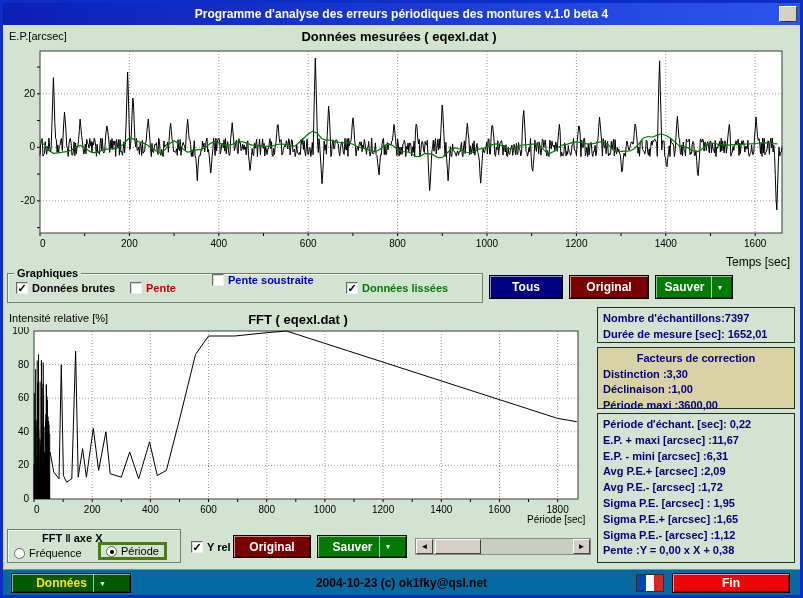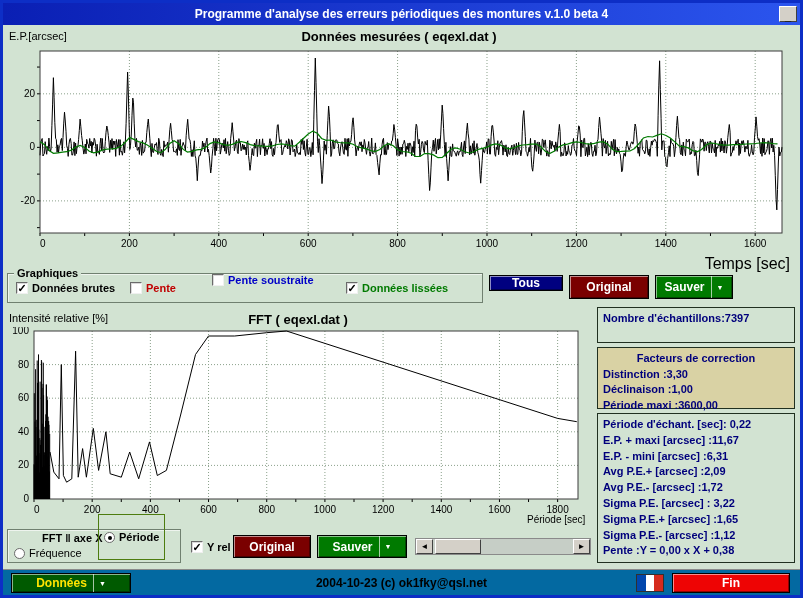--- a/index.html
+++ b/index.html
@@ -119,21 +119,21 @@
         <text x="480.98795180722897" y="202" text-anchor="middle" font-size="10">1000</text>
         <text x="570.3855421686746" y="202" text-anchor="middle" font-size="10">1200</text>
         <text x="659.7831325301205" y="202" text-anchor="middle" font-size="10">1400</text>
         <text x="749.1807228915662" y="202" text-anchor="middle" font-size="10">1600</text>
         <text x="29" y="158.88235294117646" text-anchor="end" font-size="10">-20</text>
         <text x="29" y="105.3529411764706" text-anchor="end" font-size="10">0</text>
         <text x="29" y="51.8235294117647" text-anchor="end" font-size="10">20</text>
         <polyline points="34.0,110.3 34.7,98.5 35.5,94.8 36.2,93.5 37.0,111.0 37.7,109.5 38.5,108.7 39.2,96.7 39.9,104.2 40.7,109.3 41.4,101.5 42.2,105.7 42.9,93.1 43.6,101.5 44.4,106.8 45.1,103.9 45.9,80.7 46.6,59.1 47.4,32.7 48.1,52.8 48.8,77.3 49.6,93.3 50.3,94.6 51.1,107.3 51.8,99.8 52.5,108.0 53.3,101.2 54.0,100.5 54.8,95.1 55.5,93.4 56.3,105.6 57.0,92.6 57.7,78.9 58.5,67.2 59.2,75.0 60.0,86.3 60.7,100.8 61.5,103.7 62.2,111.4 62.9,99.7 63.7,94.5 64.4,93.4 65.2,98.5 65.9,110.1 66.6,110.0 67.4,106.1 68.1,96.9 68.9,110.6 69.6,98.0 70.4,108.7 71.1,101.7 71.8,102.2 72.6,94.5 73.3,85.6 74.1,74.1 74.8,81.3 75.6,90.5 76.3,95.8 77.0,103.1 77.8,109.1 78.5,106.1 79.3,99.0 80.0,108.8 80.7,94.3 81.5,98.3 82.2,99.3 83.0,103.1 83.7,93.5 84.5,100.8 85.2,96.3 85.9,108.0 86.7,97.3 87.4,100.2 88.2,93.3 88.9,94.9 89.7,101.4 90.4,111.2 91.1,99.2 91.9,107.4 92.6,106.1 93.4,109.4 94.1,98.6 94.8,93.1 95.6,105.6 96.3,93.5 97.1,106.9 97.8,108.0 98.6,106.8 99.3,96.6 100.0,87.4 100.8,81.0 101.5,83.7 102.3,90.5 103.0,97.2 103.7,107.4 104.5,95.3 105.2,103.6 106.0,93.6 106.7,104.5 107.5,96.0 108.2,99.6 108.9,96.1 109.7,111.4 110.4,94.5 111.2,99.2 111.9,102.8 112.7,94.5 113.4,110.2 114.1,94.6 114.9,107.1 115.6,106.3 116.4,110.2 117.1,105.5 117.8,96.8 118.6,107.8 119.3,97.5 120.1,78.4 120.8,54.0 121.6,27.1 122.3,47.0 123.0,74.4 123.8,104.5 124.5,100.2 125.3,89.0 126.0,70.3 126.8,53.1 127.5,57.8 128.2,78.2 129.0,96.0 129.7,102.0 130.5,93.4 131.2,105.2 131.9,105.1 132.7,102.2 133.4,109.4 134.2,97.9 134.9,100.5 135.7,110.4 136.4,95.4 137.1,108.2 137.9,107.0 138.6,106.0 139.4,97.4 140.1,97.3 140.8,87.5 141.6,79.3 142.3,74.0 143.1,83.9 143.8,93.2 144.6,104.0 145.3,111.6 146.0,98.4 146.8,107.2 147.5,107.5 148.3,102.4 149.0,99.0 149.8,100.1 150.5,97.6 151.2,105.8 152.0,109.5 152.7,93.3 153.5,96.9 154.2,108.7 154.9,110.3 155.7,104.4 156.4,108.9 157.2,111.6 157.9,95.9 158.7,102.2 159.4,100.1 160.1,100.4 160.9,100.0 161.6,97.2 162.4,107.2 163.1,94.7 163.8,84.8 164.6,78.3 165.3,85.6 166.1,94.7 166.8,96.4 167.6,106.6 168.3,106.3 169.0,107.1 169.8,107.3 170.5,103.8 171.3,110.4 172.0,94.7 172.8,104.4 173.5,105.5 174.2,94.4 175.0,110.3 175.7,102.6 176.5,99.9 177.2,97.4 177.9,100.1 178.7,100.9 179.4,105.8 180.2,90.3 180.9,82.2 181.7,74.3 182.4,84.0 183.1,94.1 183.9,94.7 184.6,99.3 185.4,111.4 186.1,104.7 186.9,111.6 187.6,104.0 188.3,95.8 189.1,110.8 189.8,113.2 190.6,123.2 191.3,135.7 192.0,123.0 192.8,112.0 193.5,110.2 194.3,110.4 195.0,105.2 195.8,105.9 196.5,96.0 197.2,101.8 198.0,98.1 198.7,107.0 199.5,100.4 200.2,96.1 201.0,93.1 201.7,107.1 202.4,104.3 203.2,110.6 203.9,118.9 204.7,128.0 205.4,122.5 206.1,111.3 206.9,103.5 207.6,93.3 208.4,101.3 209.1,110.5 209.9,93.2 210.6,105.8 211.3,97.4 212.1,93.8 212.8,93.0 213.6,96.0 214.3,109.1 215.0,105.4 215.8,99.2 216.5,98.3 217.3,102.9 218.0,94.7 218.8,106.2 219.5,93.4 220.2,108.7 221.0,102.2 221.7,96.6 222.5,105.8 223.2,110.4 224.0,108.5 224.7,93.3 225.4,87.1 226.2,77.7 226.9,86.2 227.7,95.0 228.4,105.8 229.1,102.1 229.9,96.4 230.6,95.1 231.4,106.8 232.1,108.7 232.9,93.6 233.6,98.0 234.3,97.4 235.1,105.8 235.8,104.4 236.6,99.0 237.3,104.4 238.1,99.9 238.8,104.6 239.5,102.0 240.3,110.0 241.0,97.6 241.8,95.8 242.5,110.4 243.2,116.5 244.0,125.3 244.7,119.7 245.5,110.5 246.2,103.5 247.0,110.2 247.7,110.6 248.4,98.1 249.2,103.3 249.9,98.3 250.7,94.3 251.4,111.6 252.1,100.2 252.9,100.7 253.6,94.2 254.4,109.7 255.1,100.4 255.9,100.7 256.6,93.8 257.3,103.4 258.1,98.4 258.8,111.0 259.6,102.0 260.3,104.3 261.1,109.6 261.8,103.7 262.5,104.0 263.3,98.5 264.0,93.7 264.8,103.7 265.5,96.6 266.2,109.9 267.0,111.4 267.7,103.4 268.5,109.7 269.2,101.6 270.0,97.5 270.7,88.4 271.4,80.1 272.2,79.6 272.9,90.1 273.7,97.4 274.4,95.5 275.1,94.6 275.9,109.9 276.6,108.9 277.4,104.4 278.1,102.4 278.9,100.3 279.6,101.9 280.3,95.7 281.1,98.3 281.8,104.0 282.6,93.8 283.3,95.5 284.1,110.0 284.8,102.3 285.5,94.6 286.3,95.9 287.0,106.8 287.8,105.7 288.5,104.0 289.2,111.5 290.0,107.3 290.7,99.6 291.5,107.9 292.2,108.1 293.0,109.6 293.7,107.5 294.4,109.6 295.2,94.5 295.9,99.4 296.7,93.6 297.4,104.5 298.2,95.8 298.9,107.3 299.6,111.1 300.4,101.1 301.1,94.3 301.9,109.4 302.6,109.4 303.3,102.7 304.1,103.1 304.8,111.6 305.6,106.0 306.3,97.5 307.1,109.8 307.8,74.8 308.5,45.5 309.3,13.0 310.0,37.3 310.8,68.9 311.5,96.8 312.3,107.5 313.0,93.7 313.7,100.4 314.5,114.0 315.2,124.4 316.0,138.6 316.7,129.7 317.4,115.8 318.2,96.0 318.9,105.3 319.7,99.7 320.4,109.2 321.2,90.7 321.9,75.5 322.6,61.1 323.4,71.2 324.1,86.7 324.9,111.5 325.6,109.0 326.3,98.1 327.1,94.8 327.8,103.9 328.6,103.5 329.3,95.3 330.1,94.8 330.8,95.0 331.5,98.4 332.3,98.9 333.0,106.9 333.8,110.8 334.5,103.0 335.3,98.1 336.0,96.7 336.7,102.2 337.5,108.5 338.2,109.4 339.0,93.3 339.7,104.0 340.4,105.2 341.2,93.7 341.9,111.3 342.7,93.3 343.4,101.0 344.2,96.6 344.9,96.4 345.6,89.7 346.4,77.1 347.1,72.8 347.9,82.6 348.6,94.9 349.3,100.5 350.1,110.9 350.8,104.3 351.6,101.1 352.3,105.5 353.1,99.7 353.8,96.9 354.5,100.4 355.3,96.8 356.0,106.7 356.8,99.9 357.5,102.9 358.3,94.5 359.0,97.8 359.7,104.1 360.5,109.3 361.2,102.9 362.0,102.5 362.7,96.5 363.4,106.5 364.2,111.1 364.9,106.6 365.7,93.1 366.4,108.4 367.2,108.8 367.9,107.6 368.6,106.3 369.4,97.9 370.1,109.5 370.9,110.4 371.6,117.5 372.4,124.0 373.1,129.9 373.8,118.8 374.6,109.7 375.3,110.0 376.1,99.3 376.8,94.8 377.5,93.3 378.3,109.6 379.0,100.3 379.8,109.8 380.5,109.4 381.3,97.6 382.0,104.6 382.7,99.5 383.5,99.5 384.2,99.6 385.0,100.4 385.7,96.0 386.4,95.6 387.2,88.5 387.9,79.5 388.7,84.9 389.4,92.4 390.2,101.5 390.9,110.5 391.6,93.9 392.4,100.0 393.1,111.1 393.9,102.0 394.6,109.4 395.4,102.1 396.1,109.3 396.8,99.2 397.6,98.8 398.3,95.3 399.1,98.7 399.8,111.5 400.5,101.4 401.3,104.4 402.0,98.2 402.8,106.8 403.5,98.2 404.3,98.2 405.0,101.2 405.7,110.9 406.5,101.8 407.2,107.5 408.0,96.2 408.7,111.6 409.5,85.3 410.2,79.2 410.9,81.1 411.7,92.9 412.4,99.0 413.2,94.3 413.9,111.5 414.6,107.4 415.4,99.3 416.1,96.4 416.9,98.1 417.6,105.7 418.4,107.6 419.1,96.4 419.8,99.0 420.6,100.1 421.3,95.2 422.1,115.2 422.8,129.8 423.6,145.5 424.3,137.9 425.0,122.9 425.8,106.7 426.5,102.7 427.3,95.1 428.0,106.3 428.7,98.7 429.5,93.4 430.2,108.9 431.0,102.9 431.7,94.4 432.5,104.8 433.2,93.8 433.9,103.6 434.7,89.9 435.4,76.1 436.2,60.1 436.9,68.4 437.6,83.6 438.4,99.6 439.1,111.4 439.9,97.3 440.6,113.4 441.4,124.4 442.1,135.8 442.8,125.3 443.6,111.8 444.3,101.6 445.1,111.3 445.8,111.4 446.6,98.9 447.3,105.6 448.0,106.0 448.8,107.2 449.5,109.2 450.3,111.2 451.0,107.3 451.7,105.8 452.5,110.3 453.2,106.7 454.0,107.0 454.7,104.0 455.5,97.3 456.2,109.7 456.9,111.6 457.7,100.9 458.4,95.9 459.2,108.6 459.9,95.2 460.6,85.5 461.4,78.1 462.1,88.2 462.9,94.1 463.6,109.9 464.4,100.8 465.1,109.1 465.8,105.0 466.6,98.5 467.3,108.2 468.1,95.8 468.8,110.2 469.6,105.4 470.3,102.8 471.0,98.5 471.8,107.4 472.5,109.9 473.3,115.2 474.0,129.4 474.7,138.2 475.5,125.5 476.2,115.3 477.0,103.1 477.7,107.0 478.5,107.8 479.2,104.2 479.9,102.9 480.7,97.0 481.4,109.1 482.2,94.1 482.9,93.9 483.7,109.1 484.4,109.1 485.1,91.6 485.9,80.7 486.6,80.5 487.4,87.9 488.1,96.0 488.8,109.2 489.6,111.3 490.3,102.3 491.1,104.6 491.8,95.7 492.6,109.7 493.3,102.4 494.0,98.0 494.8,97.0 495.5,95.6 496.3,99.7 497.0,110.1 497.8,100.1 498.5,102.0 499.2,106.9 500.0,99.8 500.7,110.5 501.5,111.6 502.2,102.4 502.9,108.7 503.7,109.5 504.4,105.2 505.2,102.3 505.9,100.1 506.7,110.3 507.4,105.5 508.1,99.4 508.9,104.7 509.6,109.6 510.4,98.2 511.1,109.4 511.8,109.3 512.6,97.4 513.3,104.5 514.1,105.1 514.8,110.9 515.6,107.1 516.3,86.3 517.0,71.9 517.8,65.6 518.5,77.1 519.3,91.5 520.0,106.3 520.8,107.1 521.5,111.2 522.2,108.4 523.0,102.4 523.7,106.7 524.5,93.4 525.2,111.6 525.9,122.4 526.7,126.2 527.4,119.3 528.2,108.9 528.9,95.1 529.7,102.7 530.4,106.4 531.1,97.7 531.9,96.9 532.6,108.8 533.4,97.2 534.1,102.5 534.9,110.2 535.6,105.0 536.3,94.2 537.1,94.9 537.8,102.4 538.6,97.4 539.3,94.9 540.0,103.8 540.8,111.1 541.5,105.7 542.3,109.3 543.0,111.6 543.8,95.2 544.5,97.6 545.2,103.9 546.0,96.2 546.7,100.2 547.5,101.8 548.2,100.0 548.9,106.3 549.7,96.9 550.4,100.3 551.2,106.4 551.9,95.1 552.7,86.7 553.4,79.4 554.1,86.6 554.9,111.4 555.6,107.1 556.4,110.2 557.1,110.9 557.9,107.3 558.6,97.8 559.3,101.2 560.1,111.0 560.8,106.4 561.6,109.3 562.3,100.6 563.0,106.2 563.8,107.1 564.5,110.4 565.3,108.6 566.0,100.0 566.8,99.7 567.5,93.5 568.2,103.4 569.0,106.0 569.7,106.7 570.5,110.7 571.2,96.2 571.9,89.3 572.7,80.8 573.4,81.8 574.2,90.1 574.9,111.7 575.7,95.1 576.4,102.1 577.1,102.7 577.9,93.4 578.6,93.4 579.4,111.0 580.1,107.6 580.9,102.3 581.6,111.6 582.3,98.7 583.1,110.1 583.8,102.1 584.6,97.5 585.3,97.7 586.0,108.3 586.8,111.4 587.5,106.4 588.3,106.4 589.0,100.2 589.8,110.8 590.5,108.1 591.2,96.6 592.0,94.3 592.7,82.6 593.5,72.0 594.2,79.1 595.0,88.7 595.7,96.4 596.4,111.1 597.2,93.6 597.9,100.6 598.7,103.1 599.4,95.3 600.1,108.6 600.9,100.7 601.6,96.3 602.4,111.0 603.1,108.5 603.9,109.9 604.6,107.9 605.3,96.3 606.1,104.0 606.8,99.1 607.6,94.3 608.3,110.8 609.1,94.6 609.8,106.3 610.5,108.9 611.3,102.4 612.0,106.2 612.8,103.9 613.5,108.3 614.2,109.4 615.0,116.9 615.7,126.8 616.5,125.5 617.2,114.1 618.0,108.2 618.7,110.2 619.4,111.3 620.2,101.4 620.9,96.0 621.7,99.6 622.4,102.9 623.1,105.2 623.9,102.7 624.6,99.3 625.4,97.2 626.1,96.7 626.9,99.2 627.6,96.6 628.3,86.6 629.1,79.0 629.8,81.5 630.6,89.9 631.3,98.7 632.1,108.3 632.8,102.0 633.5,111.2 634.3,96.5 635.0,96.5 635.8,94.6 636.5,104.6 637.2,105.6 638.0,105.9 638.7,108.9 639.5,106.5 640.2,95.2 641.0,95.6 641.7,107.0 642.4,110.1 643.2,103.8 643.9,111.4 644.7,102.4 645.4,96.1 646.1,100.2 646.9,95.7 647.6,96.6 648.4,94.3 649.1,94.4 649.9,96.1 650.6,98.3 651.3,111.3 652.1,70.2 652.8,40.9 653.6,15.8 654.3,44.4 655.1,73.7 655.8,104.9 656.5,96.0 657.3,96.1 658.0,95.7 658.8,111.6 659.5,112.3 660.2,120.4 661.0,121.8 661.7,113.3 662.5,107.7 663.2,100.8 664.0,111.6 664.7,93.5 665.4,97.6 666.2,98.6 666.9,98.4 667.7,101.2 668.4,111.7 669.2,104.9 669.9,92.6 670.6,80.6 671.4,71.2 672.1,81.2 672.9,92.6 673.6,94.6 674.3,107.8 675.1,109.7 675.8,99.9 676.6,110.8 677.3,97.1 678.1,104.7 678.8,105.3 679.5,110.8 680.3,94.2 681.0,96.2 681.8,97.1 682.5,95.5 683.3,94.0 684.0,109.7 684.7,107.4 685.5,108.6 686.2,99.8 687.0,96.4 687.7,97.3 688.4,110.7 689.2,110.4 689.9,105.3 690.7,115.6 691.4,127.4 692.2,130.6 692.9,120.0 693.6,109.8 694.4,93.9 695.1,95.2 695.9,97.2 696.6,94.0 697.3,95.2 698.1,106.2 698.8,97.2 699.6,97.2 700.3,105.6 701.1,98.6 701.8,96.7 702.5,101.3 703.3,107.9 704.0,96.0 704.8,96.7 705.5,107.9 706.3,98.4 707.0,103.3 707.7,104.1 708.5,108.0 709.2,95.4 710.0,111.6 710.7,102.0 711.4,103.3 712.2,100.3 712.9,100.9 713.7,96.3 714.4,107.1 715.2,93.3 715.9,105.9 716.6,96.0 717.4,102.0 718.1,108.0 718.9,95.7 719.6,98.2 720.4,108.2 721.1,101.5 721.8,92.6 722.6,85.2 723.3,79.5 724.1,87.2 724.8,111.2 725.5,108.0 726.3,107.6 727.0,101.5 727.8,105.4 728.5,99.5 729.3,99.9 730.0,95.8 730.7,99.1 731.5,97.4 732.2,94.2 733.0,110.5 733.7,98.0 734.4,108.5 735.2,99.3 735.9,95.8 736.7,99.2 737.4,95.5 738.2,100.6 738.9,107.1 739.6,101.5 740.4,101.5 741.1,104.1 741.9,95.3 742.6,109.4 743.4,111.3 744.1,108.3 744.8,107.8 745.6,99.8 746.3,106.9 747.1,109.8 747.8,107.1 748.5,92.8 749.3,83.0 750.0,71.9 750.8,81.2 751.5,91.6 752.3,95.3 753.0,93.7 753.7,98.0 754.5,108.6 755.2,98.2 756.0,111.3 756.7,93.0 757.4,107.9 758.2,93.6 758.9,109.7 759.7,107.7 760.4,106.6 761.2,103.6 761.9,95.8 762.6,96.1 763.4,109.3 764.1,96.9 764.9,93.3 765.6,102.9 766.4,93.2 767.1,107.0 767.8,100.3 768.6,110.7 769.3,130.7 770.1,154.6 770.8,164.9 771.5,144.5 772.3,119.0 773.0,102.2 773.8,110.9 774.5,107.5 775.3,107.1 776.0,102.3" fill="none" stroke="#000000" stroke-width="1"></polyline>
         <polyline points="34.0,96.7 38.6,99.7 43.1,105.6 47.4,108.3 52.0,107.9 56.5,107.1 60.8,106.7 65.4,105.1 69.9,102.0 74.2,100.5 78.8,102.4 83.3,106.2 87.6,107.9 92.2,106.9 96.8,104.9 101.0,104.1 105.6,103.8 110.2,103.3 114.5,101.6 119.0,97.5 123.6,92.5 127.9,94.4 132.4,96.6 137.0,97.9 141.3,99.9 145.8,103.0 150.4,106.2 154.7,107.7 159.2,104.6 163.8,98.5 168.1,95.8 172.7,98.7 177.2,104.4 181.5,107.0 186.1,106.3 190.6,104.9 194.9,104.3 199.5,102.4 204.0,98.6 208.3,96.9 212.9,97.8 217.4,99.6 221.7,100.4 226.3,99.4 230.9,97.4 235.1,96.5 239.7,97.6 244.3,99.6 248.6,100.6 253.1,100.8 257.7,101.2 262.0,101.4 266.5,100.8 271.1,99.5 275.4,98.8 279.9,99.5 284.5,100.7 288.8,101.2 293.3,97.3 297.9,93.0 302.2,89.0 306.8,86.1 311.3,88.3 315.6,93.5 320.2,95.4 324.7,95.0 329.0,96.9 333.6,97.5 338.1,97.8 342.4,97.9 347.0,99.2 351.5,101.8 355.8,102.9 360.4,103.9 364.9,105.7 369.2,106.6 373.8,104.5 378.4,100.5 382.7,98.6 387.2,100.7 391.8,104.7 396.1,106.5 400.6,106.8 405.2,108.3 409.5,111.5 414.0,111.5 418.6,108.6 422.9,108.7 427.4,109.9 432.0,112.7 436.3,112.5 440.8,108.3 445.4,104.0 449.7,102.9 454.3,104.2 458.8,106.8 463.1,108.0 467.7,106.8 472.2,104.4 476.5,103.3 481.1,102.1 485.6,99.9 489.9,98.8 494.5,100.1 499.0,102.7 503.3,103.8 507.9,102.8 512.5,100.9 516.7,100.0 521.3,99.7 525.9,99.2 530.2,99.0 534.7,101.5 539.3,106.3 543.6,108.5 548.1,106.3 552.7,101.9 557.0,99.9 561.5,99.1 566.1,97.6 570.4,96.9 574.9,97.5 579.5,98.6 583.8,99.1 588.4,98.4 592.9,97.2 597.2,96.7 601.8,99.2 606.3,104.3 610.6,106.6 615.2,106.4 619.7,106.1 624.0,106.0 628.6,103.5 633.1,98.5 637.4,93.0 642.0,91.5 646.6,92.0 650.8,90.4 655.4,88.8 660.0,90.5 664.3,93.0 668.8,96.9 673.4,101.1 677.7,101.6 682.2,102.9 686.8,105.6 691.1,106.8 695.6,104.5 700.2,100.0 704.5,97.9 709.0,98.5 713.6,99.7 717.9,100.2 722.5,100.1 727.0,99.7 731.3,99.6 735.9,99.4 740.4,99.0 744.7,98.8 749.3,98.5 753.8,98.0 758.1,97.7 762.7,98.0 767.2,98.6 771.5,98.8" fill="none" stroke="#007a00" stroke-width="1.2"></polyline>
       </svg>
-    <div class="axis-label" style="right:10px;top:230px;font-size:16px;">Temps [sec]</div>
+    <div class="axis-label" style="right:10px;top:230px;font-size:12px;">Temps [sec]</div>
 
     <div class="groupbox" style="left:4px;top:248px;width:476px;height:30px;">
       <span class="glabel">Graphiques</span>
 
       <span class="check-item" style="left:8px;top:8px;">
         <span class="cbox">✓</span>
         <span style="color: rgb(0, 0, 0);">Données brutes</span>
       </span>
       <span class="check-item" style="left:122px;top:8px;">
         <span class="cbox"></span>
@@ -142,21 +142,21 @@
       <span class="check-item" style="left:204px;top:0;">
         <span class="cbox"></span>
         <span style="color: rgb(0, 0, 200);">Pente soustraite</span>
       </span>
       <span class="check-item" style="left:338px;top:8px;">
         <span class="cbox">✓</span>
         <span style="color: rgb(0, 122, 0);">Données lissées</span>
       </span>
     </div>
 
-    <div class="btn" style="left: 486px; top: 250px; width: 74px; height: 16px; background: rgb(0, 0, 128);">
+    <div class="btn" style="left: 486px; top: 250px; width: 74px; height: 24px; background: rgb(0, 0, 128);">
       <span>Tous</span>
     </div>
     <div class="btn" style="left: 566px; top: 250px; width: 80px; height: 24px; background: rgb(122, 0, 0);">
       <span>Original</span>
     </div>
     <div class="btn" style="left: 652px; top: 250px; width: 78px; height: 24px; background: rgb(0, 122, 0);">
       <span>Sauver</span>
       <span class="arrow">▼</span>
     </div>
 
@@ -266,22 +266,22 @@
         <polyline points="44.0,125.0 47.8,145.1 53.0,151.8 55.3,37.6 57.4,148.5 60.6,155.2 65.8,151.8 69.6,24.2 72.2,150.2 76.6,121.6 80.4,150.2 87.3,101.4 92.6,143.4 99.9,104.8 104.2,146.8 115.3,150.2 123.7,125.0 132.7,151.8 143.5,114.9 151.3,148.5 160.4,143.4 174.6,88.0 189.5,27.5 202.5,9.0 228.7,9.0 260.7,5.7 280.5,4.0 551.6,91.4 570.8,94.7" fill="none" stroke="#000000" stroke-width="1"></polyline>
       </svg>
     <div class="axis-label" style="left:524px;top:489px;font-size:10px;">Période [sec]</div>
 
     <div class="groupbox" style="left:4px;top:504px;width:174px;height:34px;">
       <span style="position:absolute;top:2px;left:6px;font-size:11px;font-weight:bold;padding-left:28px;">FFT ‖ axe X</span>
       <span class="radio-item" style="position:absolute;left:6px;bottom:3px;">
         <span class="rdot"></span>
         <span>Fréquence</span>
       </span>
-      <span class="radio-item" style="position:absolute;left:90px;bottom:2px;border:1px solid #4d7c0f;
-            padding:16px 5px;font-weight:bold;">
+      <span class="radio-item" style="position:absolute;left:90px;bottom:2px;border:3px solid #4d7c0f;
+            padding:0 5px;font-weight:normal;">
         <span class="rdot checked"></span>
         <span>Période</span>
       </span>
     </div>
 
     <span class="check-item" style="left:188px;top:516px;">
       <span class="cbox">✓</span>
       <span>Y rel</span>
     </span>
 
@@ -300,36 +300,37 @@
       <div class="track">
         <div class="thumb"></div>
       </div>
       <div class="sbtn">
         <span>►</span>
       </div>
     </div>
 
     <div class="panel" style="top:282px;height:36px;">
       <div>Nombre d'échantillons:7397</div>
+      <div>Durée de mesure [sec]: 1652,01</div>
     </div>
 
     <div class="panel" style="top:322px;height:62px;background:#d9d2a4;">
       <div class="ptitle">Facteurs de correction</div>
       <div>Distinction :3,30</div>
       <div>Déclinaison :1,00</div>
       <div>Période maxi :3600,00</div>
     </div>
 
     <div class="panel" style="top:388px;height:150px;line-height:15.8px;">
       <div>Période d'échant. [sec]: 0,22</div>
       <div>E.P. + maxi [arcsec] :11,67</div>
       <div>E.P. - mini [arcsec] :6,31</div>
       <div>Avg P.E.+ [arcsec] :2,09</div>
       <div>Avg P.E.- [arcsec] :1,72</div>
-      <div>Sigma P.E. [arcsec] : 3,22</div>
+      <div>Sigma P.E. [arcsec] : 1,95</div>
       <div>Sigma P.E.+ [arcsec] :1,65</div>
       <div>Sigma P.E.- [arcsec] :1,12</div>
       <div>Pente :Y = 0,00 x X + 0,38</div>
     </div>
 
     <div class="bottombar">
       <div class="btn" style="left: 8px; top: 3px; width: 120px; height: 20px; background: rgb(0, 90, 0);">
         <span style="color: rgb(255, 228, 0);">Données</span>
         <span class="arrow">▼</span>
       </div>

